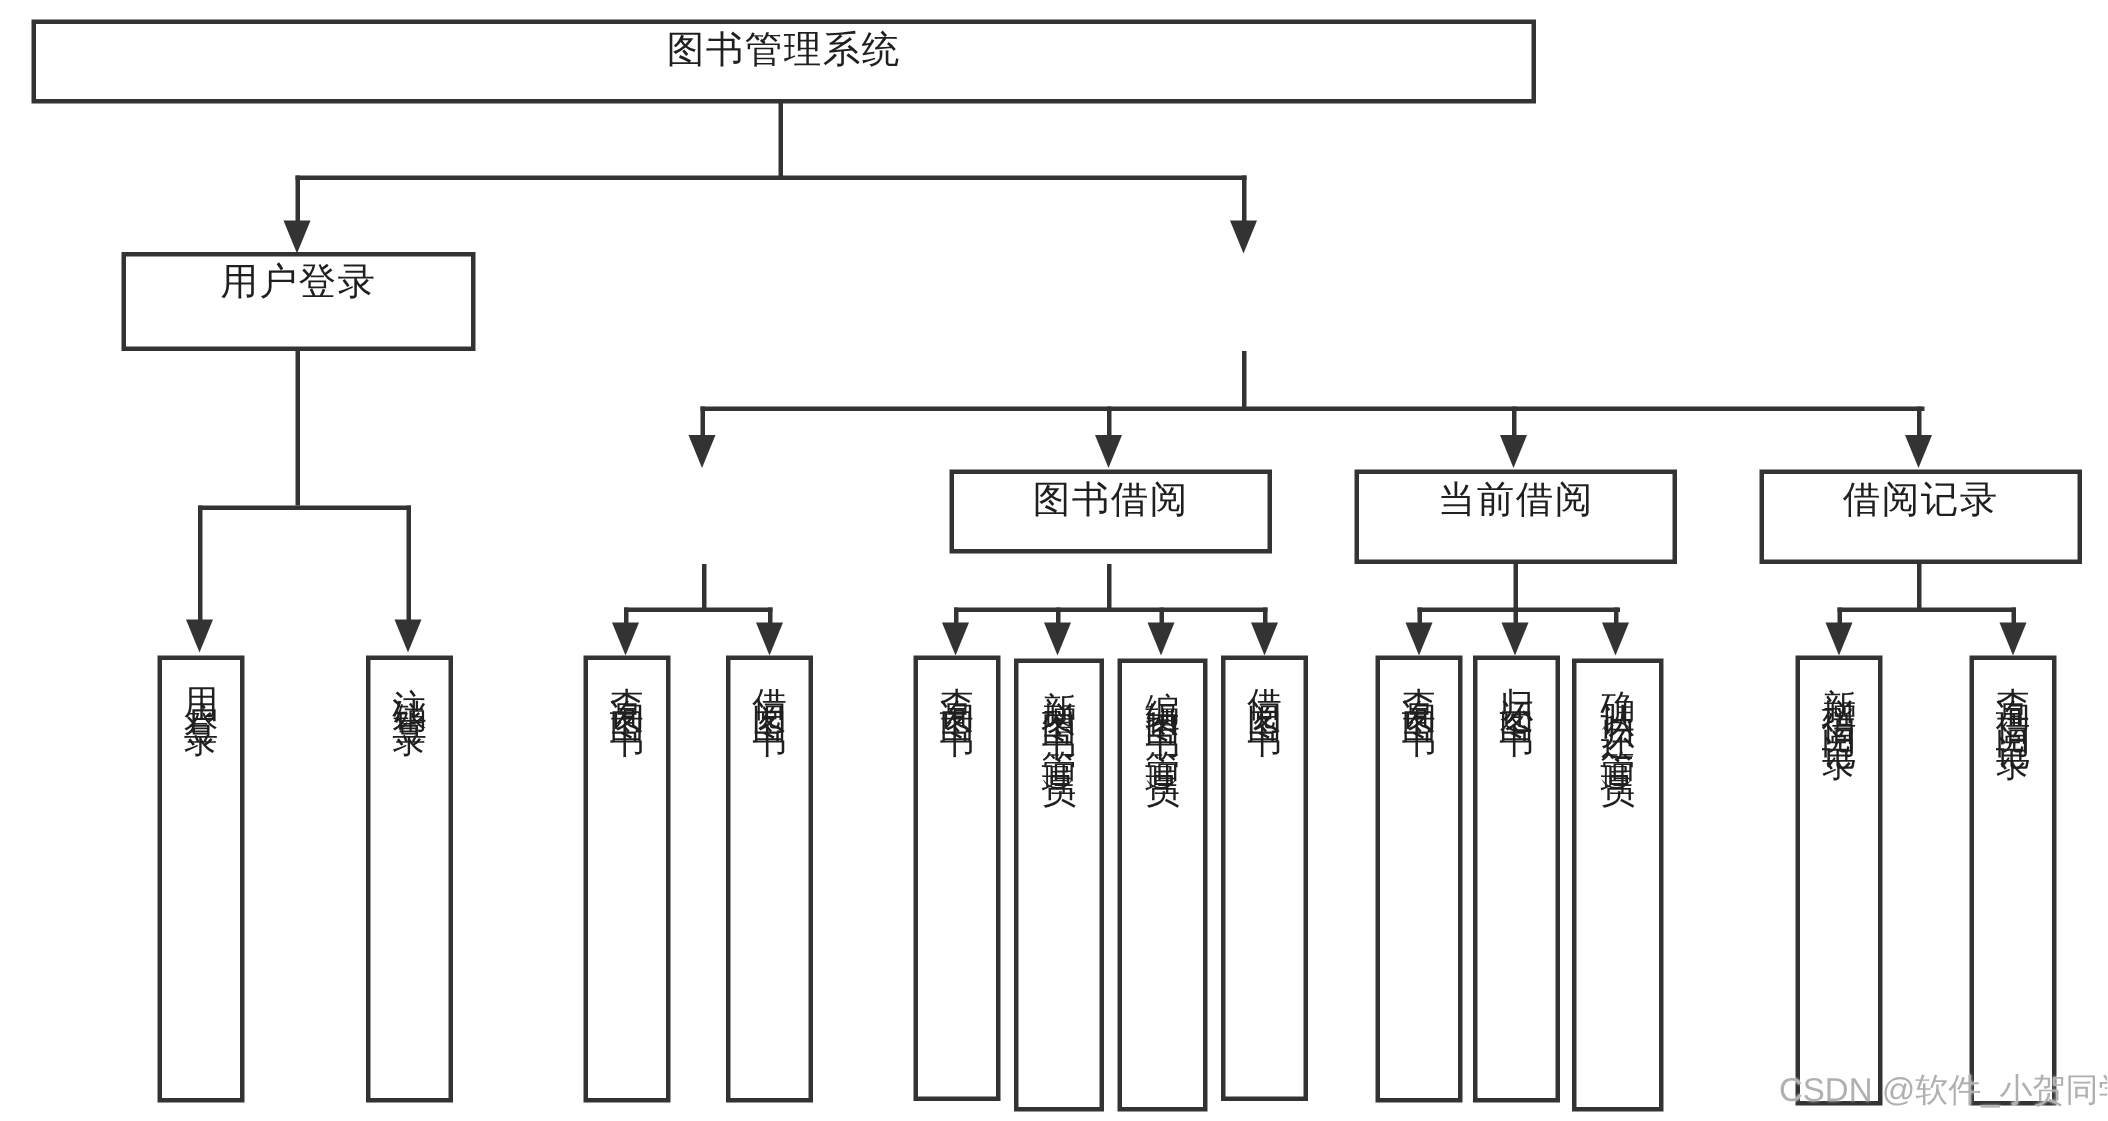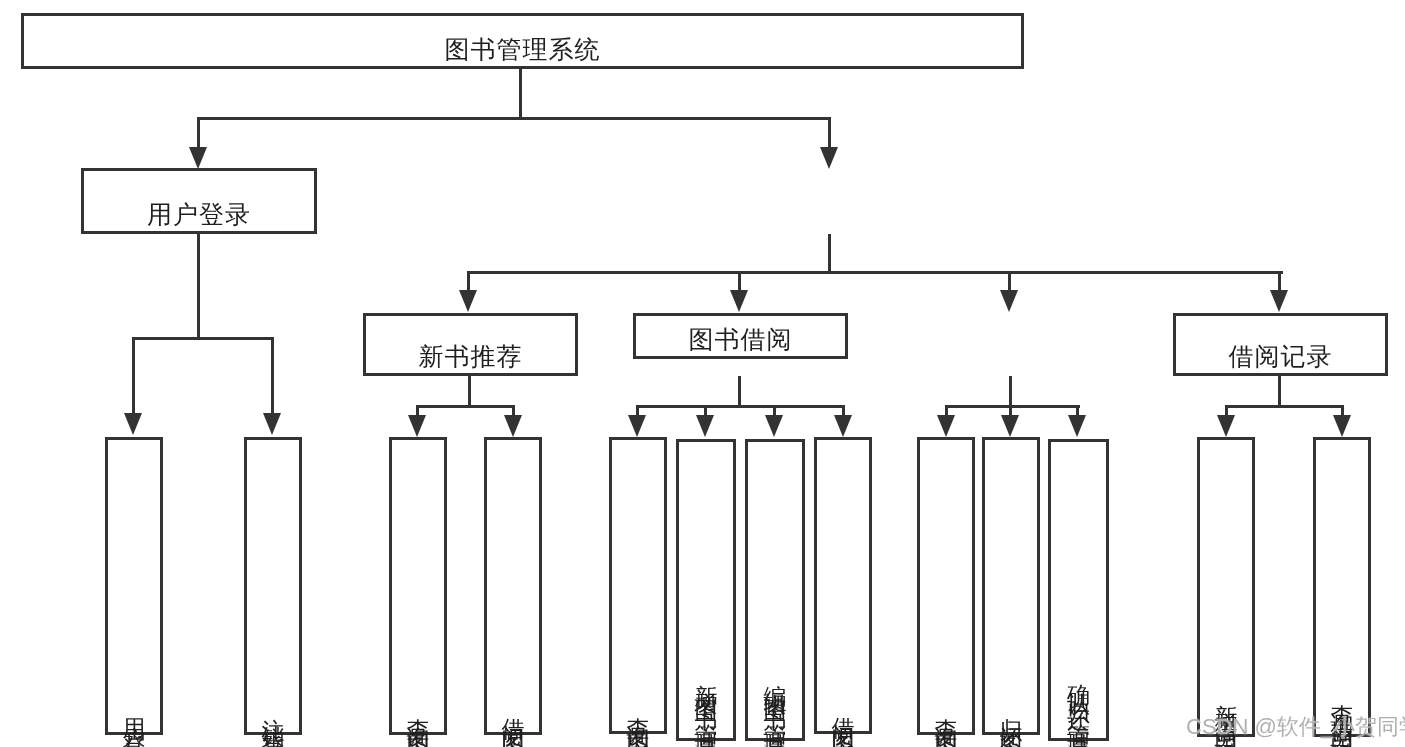--- a/index.html
+++ b/index.html
@@ -10,21 +10,21 @@
     background: #ffffff;
     font-family: "Liberation Sans", "DejaVu Sans", sans-serif;
     overflow: hidden;
   }
   .box {
     position: absolute;
     box-sizing: border-box;
     border: 3px solid #333333;
     background: #ffffff;
     display: flex;
-    align-items: flex-end;
+    align-items: flex-start;
     justify-content: center;
     color: #1f1f1f;
   }
   .box-h { font-size: 25px; letter-spacing: 1px; white-space: nowrap; }
   .vtext {
     writing-mode: vertical-rl;
     font-size: 23px;
     letter-spacing: 8px;
     line-height: 1;
     color: #1f1f1f;
@@ -79,25 +79,25 @@
   <div class="line" style="left:467px; top:271px; width:816px; height:3px;"></div>
   <div class="line" style="left:467px; top:271px; width:3px; height:20px;"></div>
   <div class="line" style="left:738px; top:271px; width:3px; height:20px;"></div>
   <div class="line" style="left:1008px; top:271px; width:3px; height:20px;"></div>
   <div class="line" style="left:1278px; top:271px; width:3px; height:20px;"></div>
   <div class="arrow-down" style="left:459px; top:290px;"></div>
   <div class="arrow-down" style="left:730px; top:290px;"></div>
   <div class="arrow-down" style="left:1000px; top:290px;"></div>
   <div class="arrow-down" style="left:1270px; top:290px;"></div>
 
-  <div class="box box-h" style="left:363px; top:313px; width:215px; height:63px;">
-    <span>新书推荐</span>
+  <div class="box box-h" style="left:633px; top:313px; width:215px; height:56px;">
+    <span>图书借阅</span>
   </div>
-  <div class="box box-h" style="left:633px; top:313px; width:215px; height:46px;">
-    <span>图书借阅</span>
+  <div class="box box-h" style="left:903px; top:313px; width:215px; height:63px;">
+    <span>当前借阅</span>
   </div>
   <div class="box box-h" style="left:1173px; top:313px; width:215px; height:63px;">
     <span>借阅记录</span>
   </div>
 
   <div class="line" style="left:468px; top:376px; width:3px; height:32px;"></div>
   <div class="line" style="left:416px; top:405px; width:99px; height:3px;"></div>
   <div class="line" style="left:416px; top:405px; width:3px; height:13px;"></div>
   <div class="line" style="left:512px; top:405px; width:3px; height:13px;"></div>
   <div class="arrow-down" style="left:408px; top:415px;"></div>

